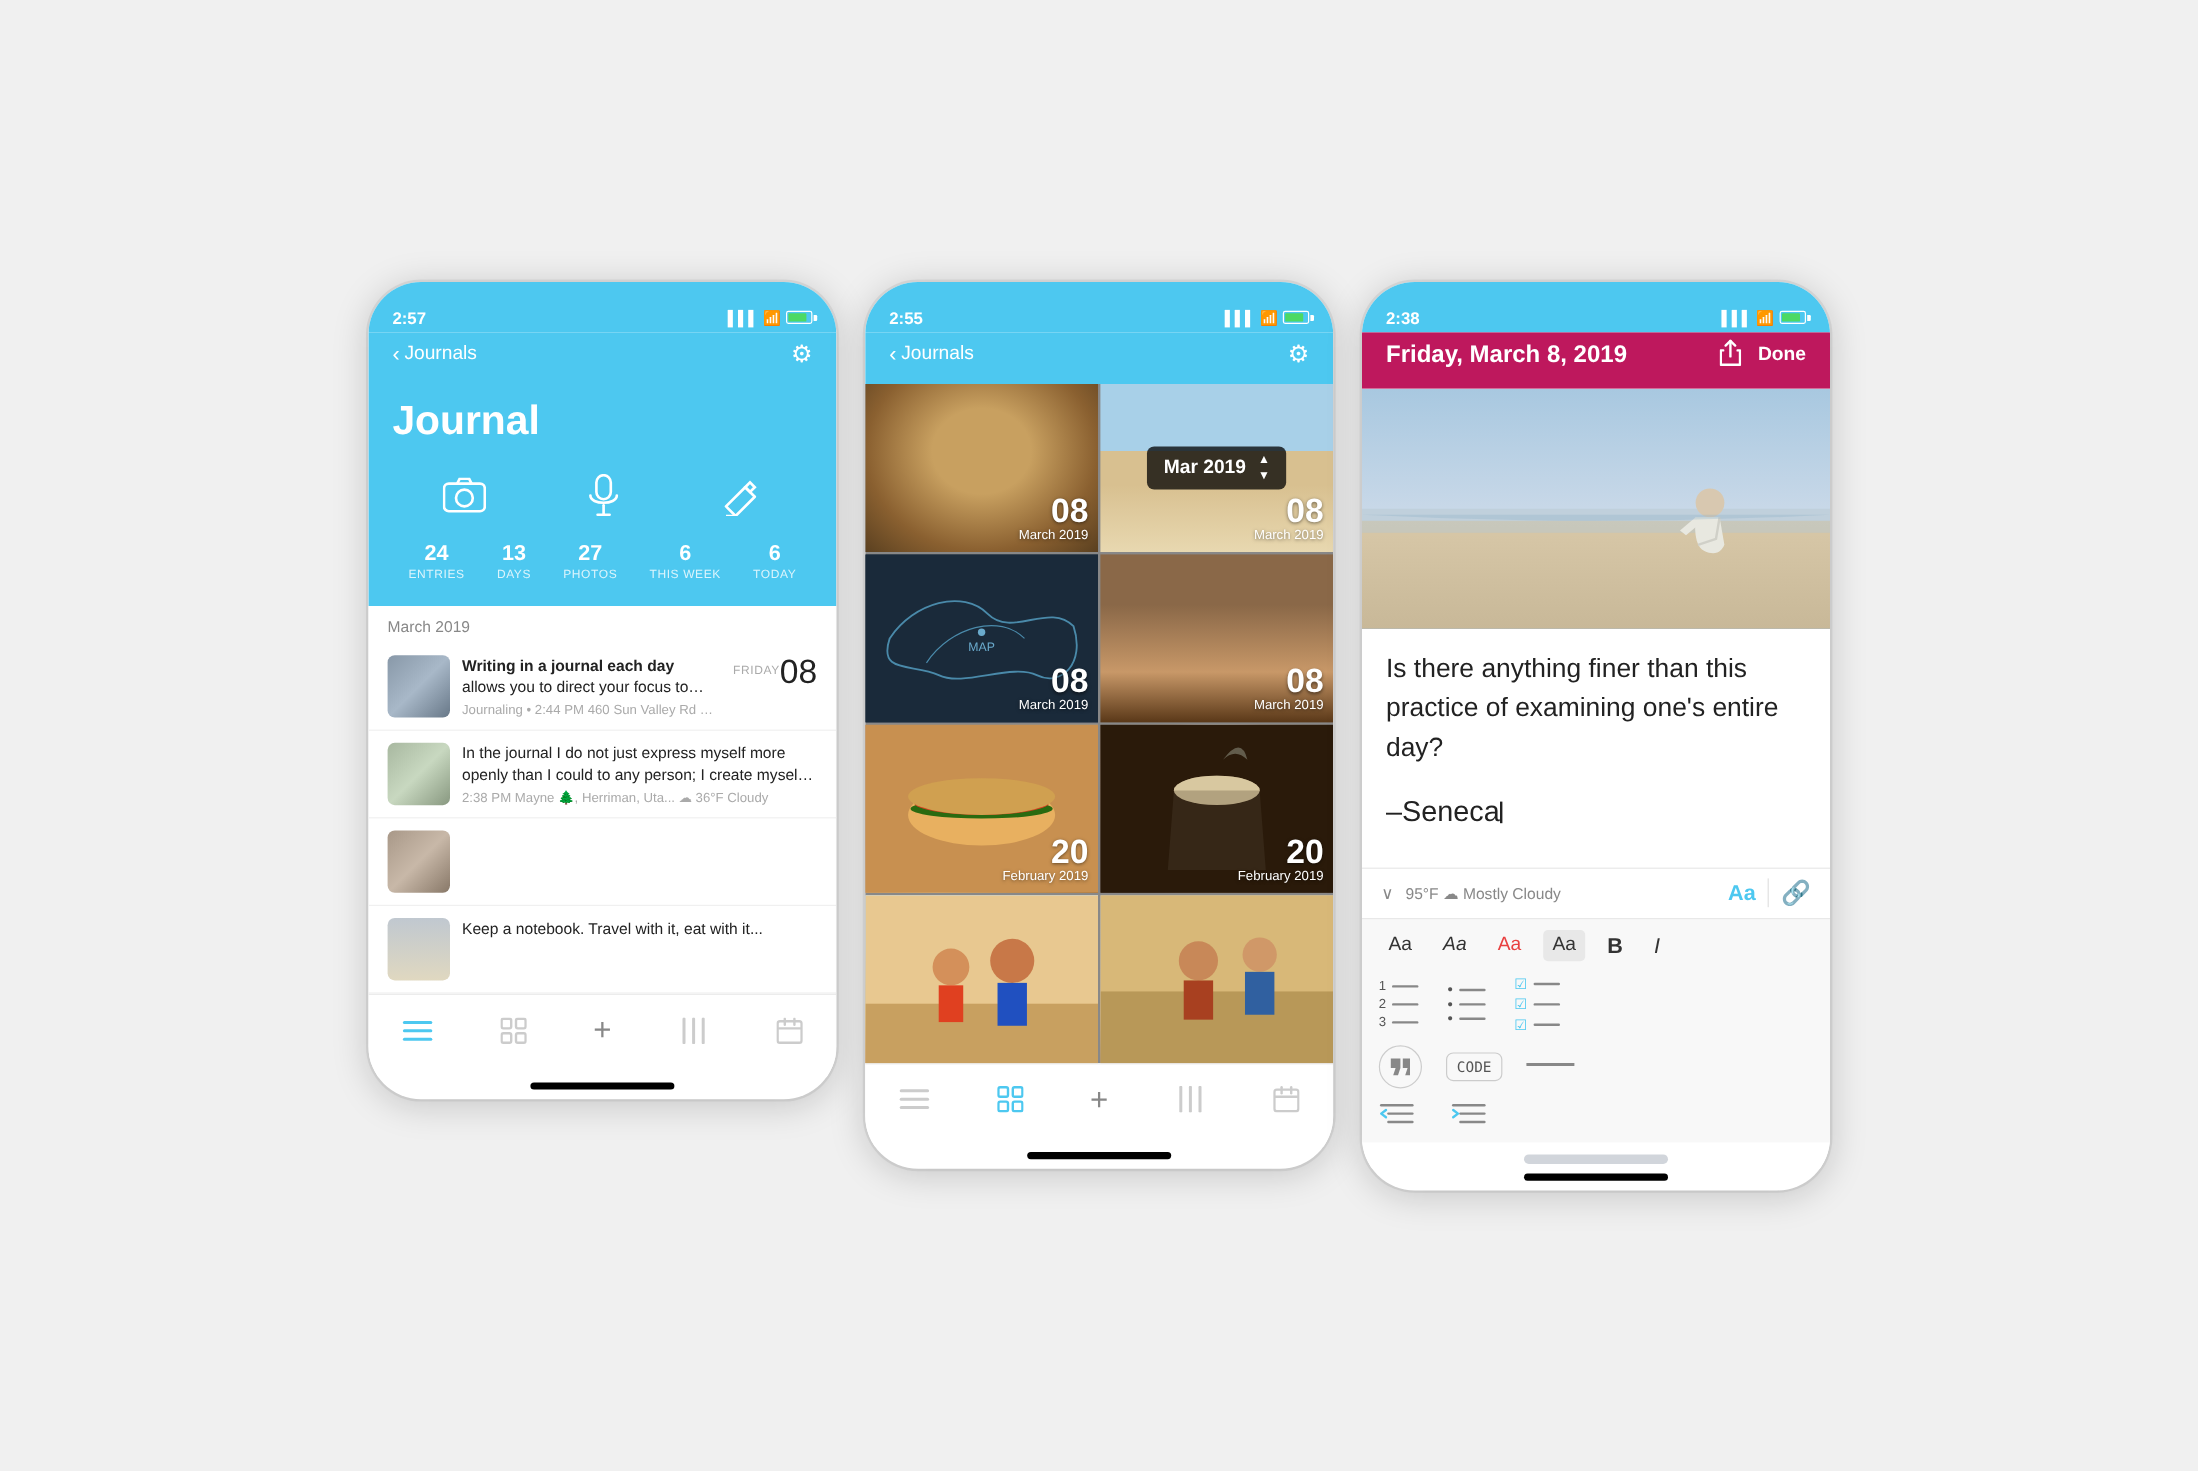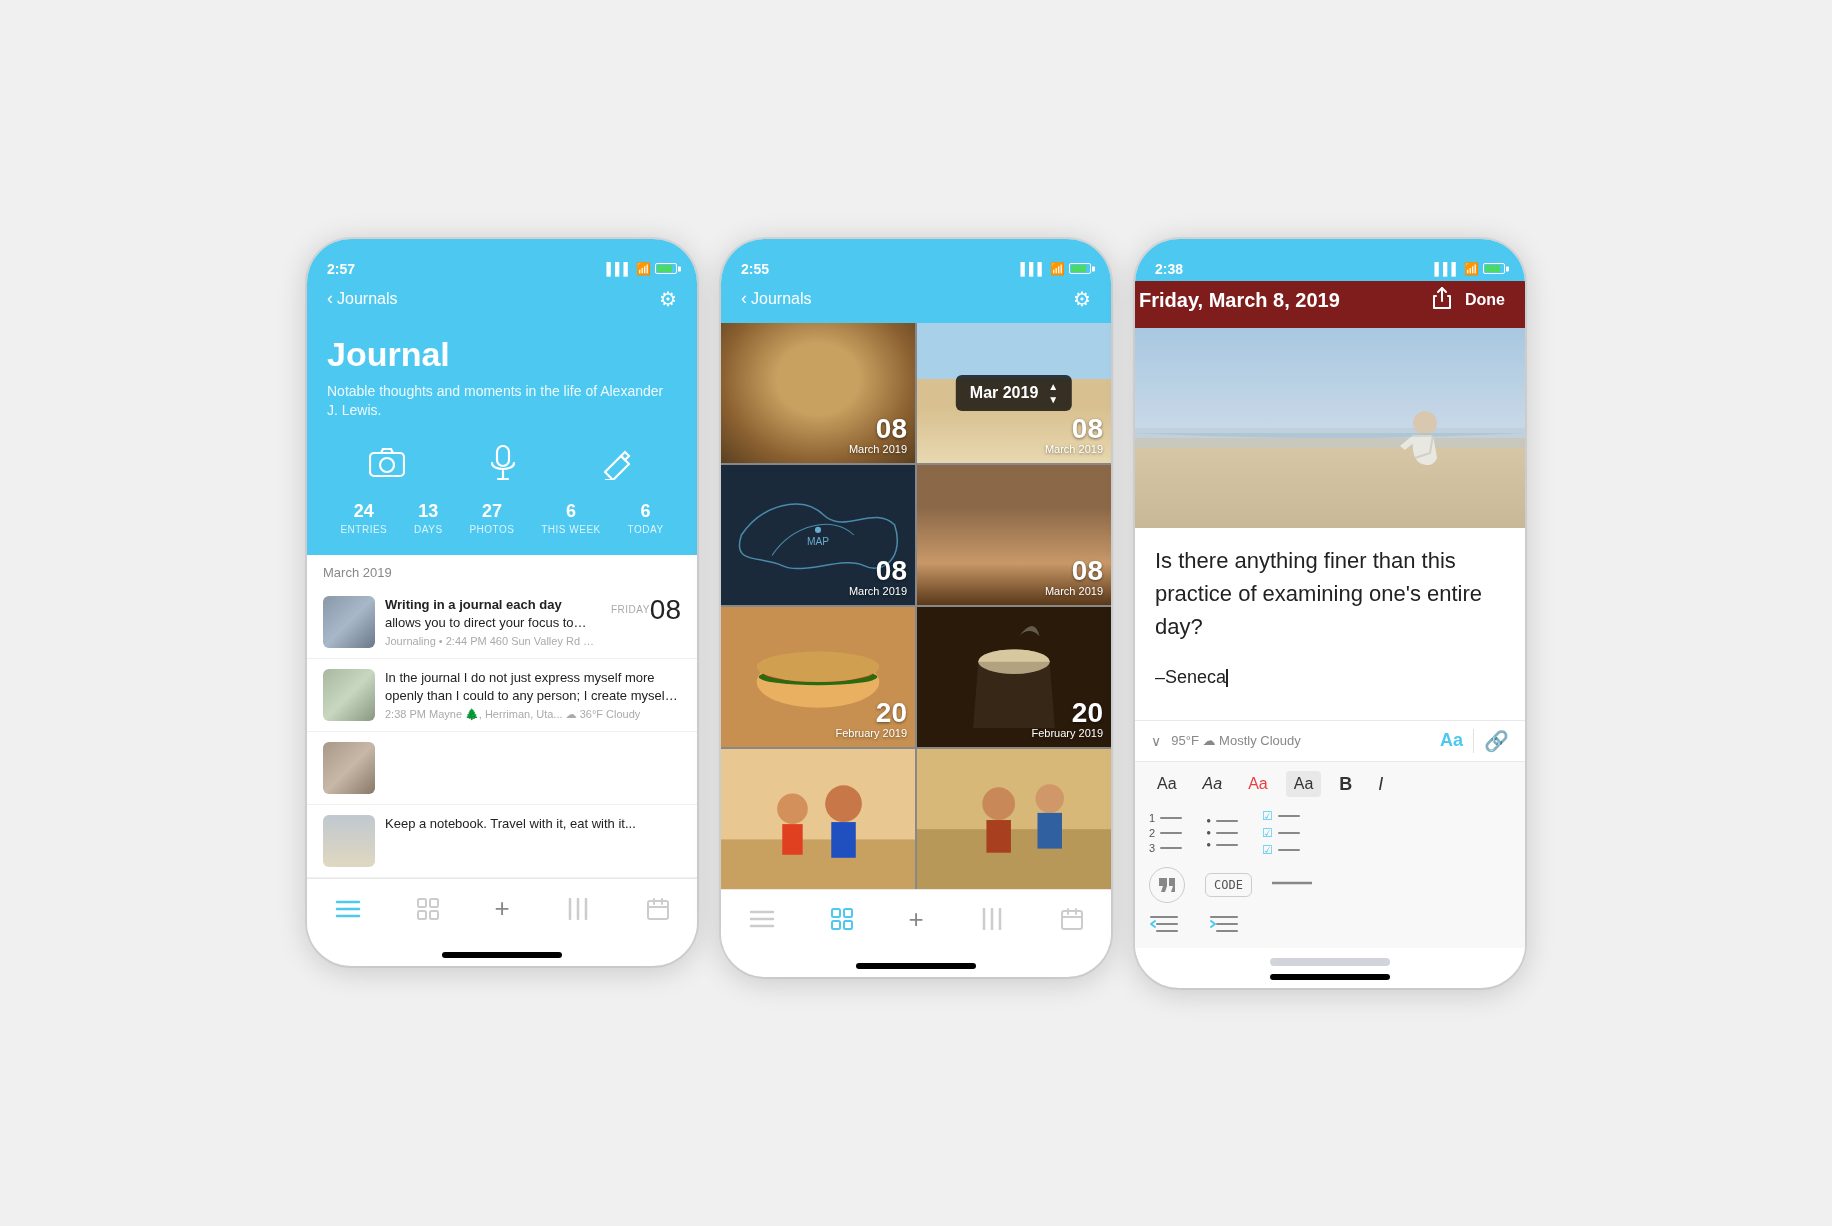--- a/index.html
+++ b/index.html
@@ -326,22 +326,22 @@
     }
     .kids-photo {
       background: linear-gradient(180deg, #d0e8f8 30%, #f8d890 70%, #d89858 100%);
     }
     .kids2-photo {
       background: linear-gradient(180deg, #d0c8b0 30%, #e8c890 70%, #b89060 100%);
     }
 
     
     .phone3-header {
-      background: #7f1d1d;
-      padding: 6px 20px 14px 4px;
+      background: #be185d;
+      padding: 6px 20px 14px 20px;
       color: #fff;
     }
     .phone3-nav {
       display: flex;
       justify-content: space-between;
       align-items: center;
     }
     .phone3-date {
       font-size: 20px;
       font-weight: 700;
@@ -374,21 +374,21 @@
       flex: 1;
       overflow: hidden;
     }
     .entry-quote {
       font-size: 22px;
       color: #222;
       line-height: 1.5;
       margin-bottom: 16px;
     }
     .entry-attribution {
-      font-size: 18px;
+      font-size: 24px;
       color: #222;
       margin-bottom: 16px;
       margin-top: 24px;
     }
     .cursor { display: inline-block; width: 2px; height: 18px; background: #222; vertical-align: middle; animation: blink 1s infinite; }
     @keyframes blink { 0%,50% { opacity: 1; } 51%,100% { opacity: 0; } }
     .metadata-bar {
       border-top: 1px solid #e8e8e8;
       padding: 8px 16px;
       display: flex;
@@ -496,21 +496,20 @@
 
     <div class="phone1-header">
       <div class="phone1-nav">
         <div class="back-btn">
           <span class="chevron-left">‹</span>
           <span>Journals</span>
         </div>
         <span class="gear-icon">⚙</span>
       </div>
       <div class="journal-title">Journal</div>
-      <div class="journal-subtitle">Notable thoughts and moments in the life of Alexander J. Lewis.</div>
       <div class="action-icons">
         <span class="action-icon">
           <svg width="36" height="30" viewBox="0 0 36 30" fill="none" xmlns="http://www.w3.org/2000/svg">
             <rect x="1" y="5" width="34" height="23" rx="4" stroke="white" stroke-width="2.2" fill="none"></rect>
             <circle cx="18" cy="17" r="7" stroke="white" stroke-width="2.2" fill="none"></circle>
             <path d="M12 5 L14 1 L22 1 L24 5" stroke="white" stroke-width="2.2" fill="none"></path>
           </svg>
         </span>
         <span class="action-icon">
           <svg width="28" height="36" viewBox="0 0 28 36" fill="none">

